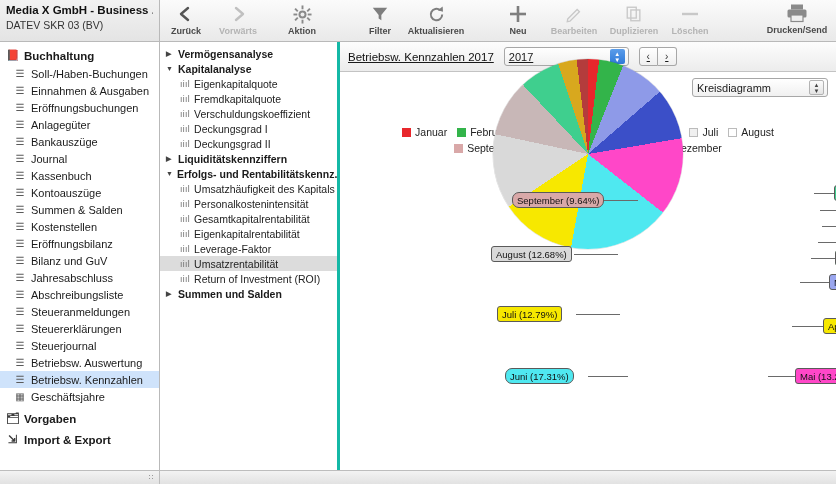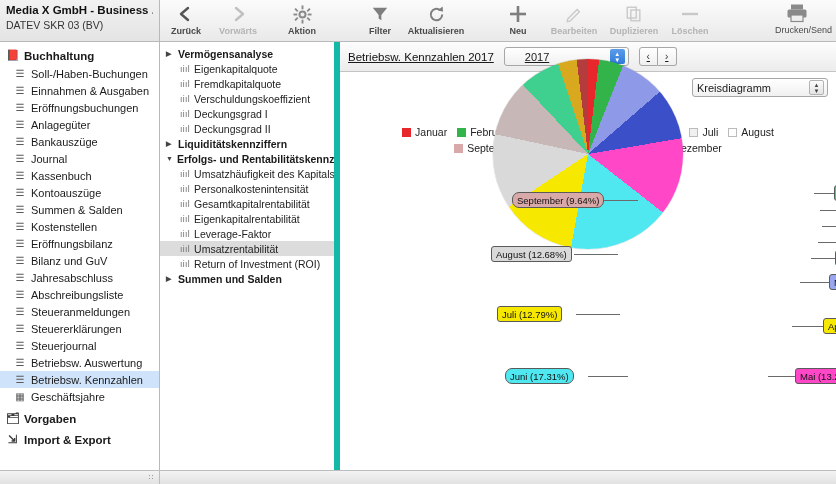--- a/index.html
+++ b/index.html
@@ -31,41 +31,41 @@
     border-bottom:1px solid #b9b9b9;
     display:flex; align-items:flex-start; padding-top:2px;
     position:relative;
   }
   .tbitem { width:52px; text-align:center; padding-top:1px;font-weight:bold; }
   .tbitem.wide { width:60px; }
   .tbicon { height:22px; display:flex; align-items:center; justify-content:center; color:#6f6f6f; }
   .tblabel { font-size:9px; color:#4a4a4a; margin-top:1px; white-space:nowrap; }
   .tbitem.dim .tbicon, .tbitem.dim .tblabel { color:#b4b4b4; }
   .tbspace { width:26px; }
-  .tbright { position:absolute; right:4px; top:2px; width:70px; text-align:right; }
+  .tbright { position:absolute; right:4px; top:2px; width:70px; text-align:center;font-weight:bold; }
 
   
   .main { flex:1; display:flex; min-height:0; }
 
   
   .sidebar {
     width:160px; flex:0 0 160px; background:#ffffff;
     border-right:1px solid #b9b9b9;
     overflow:hidden; padding-top:4px;
   }
   .sb-group { font-weight:bold; font-size:11.5px; padding:3px 4px 3px 6px; display:flex; align-items:center; gap:5px; }
   .sb-item { font-size:11px; padding:2.5px 4px 2.5px 14px; display:flex; align-items:center; gap:5px; white-space:nowrap; }
   .sb-item.sel { background:#cfe3fb; }
   .sb-ico { width:12px; text-align:center; color:#5a5a5a; font-size:10px; flex:0 0 12px; }
   .sb-grp-ico { width:13px; text-align:center; color:#3b3b3b; font-size:11px; }
 
   
   .treepanel {
     width:180px; flex:0 0 180px; background:#fff;
-    border-right:6px solid #14b8a6;
+    border-right:3px solid #14b8a6;
     overflow:hidden;
   }
   .tree { padding:4px 0 0 0; }
   .tnode { font-size:10.5px; padding:1.5px 2px 1.5px 6px; display:flex; align-items:center; gap:4px; white-space:nowrap; }
   .tnode.root { font-weight:bold; }
   .tnode.child { padding-left:20px; color:#222; }
   .tnode.sel { background:#dcdcdc; }
   .tri { width:8px; font-size:7px; color:#444; }
   .leaficon { font-size:8.5px; color:#6a6a6a; letter-spacing:0.4px; }
 
@@ -74,21 +74,21 @@
   .crumbbar {
     height:30px; flex:0 0 30px; display:flex; align-items:center; gap:10px;
     padding:0 8px; background:linear-gradient(#fdfdfd,#ececec);
     border-bottom:1px solid #c3c3c3;
     text-decoration:underline;
   }
   .crumbtitle { font-size:11.5px; color:#111; }
   .yearsel {
     width:125px; height:19px; border:1px solid #a7a7a7; border-radius:3px;
     background:linear-gradient(#ffffff,#f0f0f0); display:flex; align-items:center;
-    padding:0 20px; font-size:11px; position:relative;
+    padding:0 4px; font-size:11px; position:relative;
   }
   .yearsel .caret { position:absolute; right:3px; top:1px; bottom:1px; width:15px;
      background:linear-gradient(#5b9dea,#2f79d8); border-radius:2px; color:#fff;
      display:flex; flex-direction:column; align-items:center; justify-content:center; font-size:6px; line-height:6px; }
   .stepper { display:flex; }
   .stepbtn { width:19px; height:19px; border:1px solid #a7a7a7; background:linear-gradient(#ffffff,#efefef);
      display:flex; align-items:center; justify-content:center; font-size:10px; color:#333; }
   .stepbtn.l { border-radius:3px 0 0 3px; }
   .stepbtn.r { border-radius:0 3px 3px 0; border-left:none; }
 
@@ -359,20 +359,24 @@
     </div>
 
     <div class="treepanel">
       <div class="tree">
 
         <div class="tnode root">
           <span class="tri">▶</span>
           <span>Vermögensanalyse</span>
         </div>
 
+        <div class="tnode root">
+          <span class="tri">▼</span>
+          <span>Kapitalanalyse</span>
+        </div>
         <div class="tnode child">
           <span class="leaficon">ıiıl</span>
           <span>Eigenkapitalquote</span>
         </div>
         <div class="tnode child">
           <span class="leaficon">ıiıl</span>
           <span>Fremdkapitalquote</span>
         </div>
         <div class="tnode child">
           <span class="leaficon">ıiıl</span>

